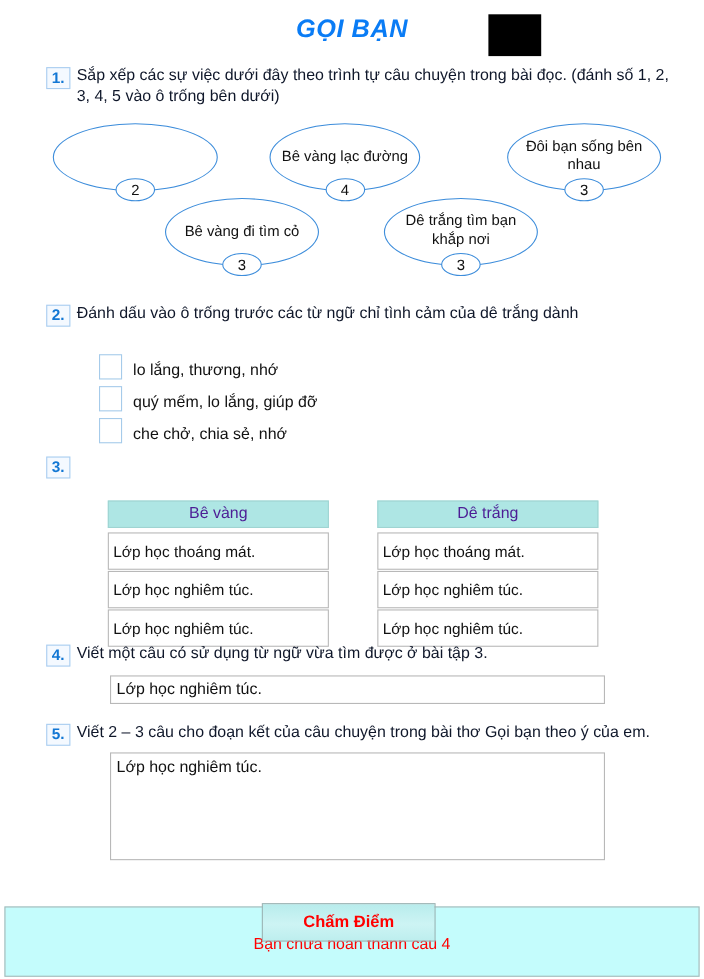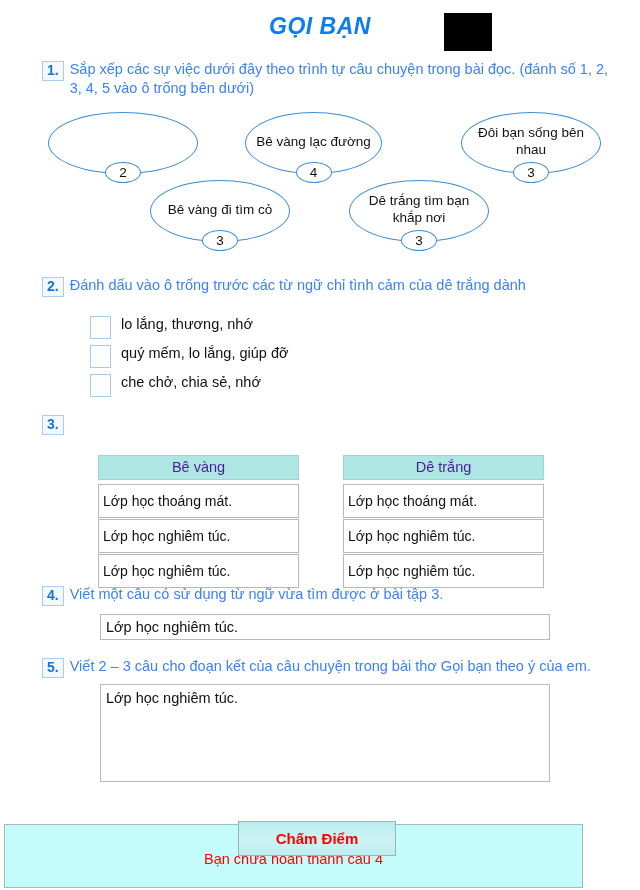--- a/index.html
+++ b/index.html
@@ -56,21 +56,21 @@
     color: #1277d4;
     font-weight: bold;
     font-size: 14px;
     line-height: 15px;
     padding: 1px 4px 2px 4px;
     margin-top: 1px;
   }
   .q-text {
     font-size: 14.5px;
     line-height: 19px;
-    color: #3b82f6;
+    color: #0f172a;
   }
 
   
   .ellipse-area {
     position: absolute;
     left: 0; top: 0;
     width: 640px;
     height: 155px;
   }
   .ell {
@@ -106,21 +106,21 @@
     background: #ffffff;
     font-size: 13.5px;
     line-height: 19px;
     text-align: center;
     color: #111;
   }
 
   
   .opt-row {
     display: flex;
-    align-items: flex-start;
+    align-items: flex-end;
     gap: 10px;
     height: 29px;
   }
   .cbox {
     flex: 0 0 auto;
     width: 21px;
     height: 23px;
     border: 1.4px solid #a6cbea;
     background: #ffffff;
   }
@@ -202,21 +202,21 @@
     font-weight: bold;
     font-size: 15px;
     cursor: pointer;
     z-index: 5;
     margin-top: 19px;
   }
   .result-panel {
     position: absolute;
     left: 4px;
     top: 824px;
-    width: 579px;
+    width: 632px;
     height: 64px;
     background: #c4fcfc;
     border: 1px solid #a8b8b8;
     z-index: 2;
   }
   .result-msg {
     position: absolute;
     left: 0; right: 0;
     top: 26px;
     text-align: center;

